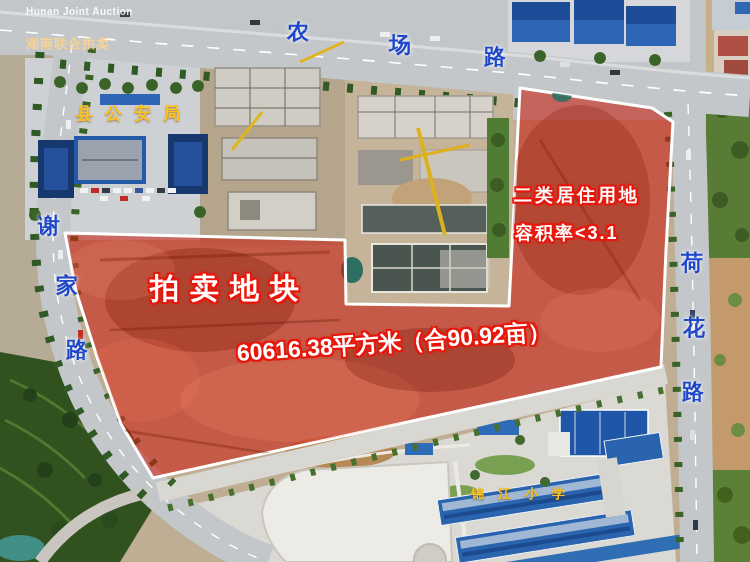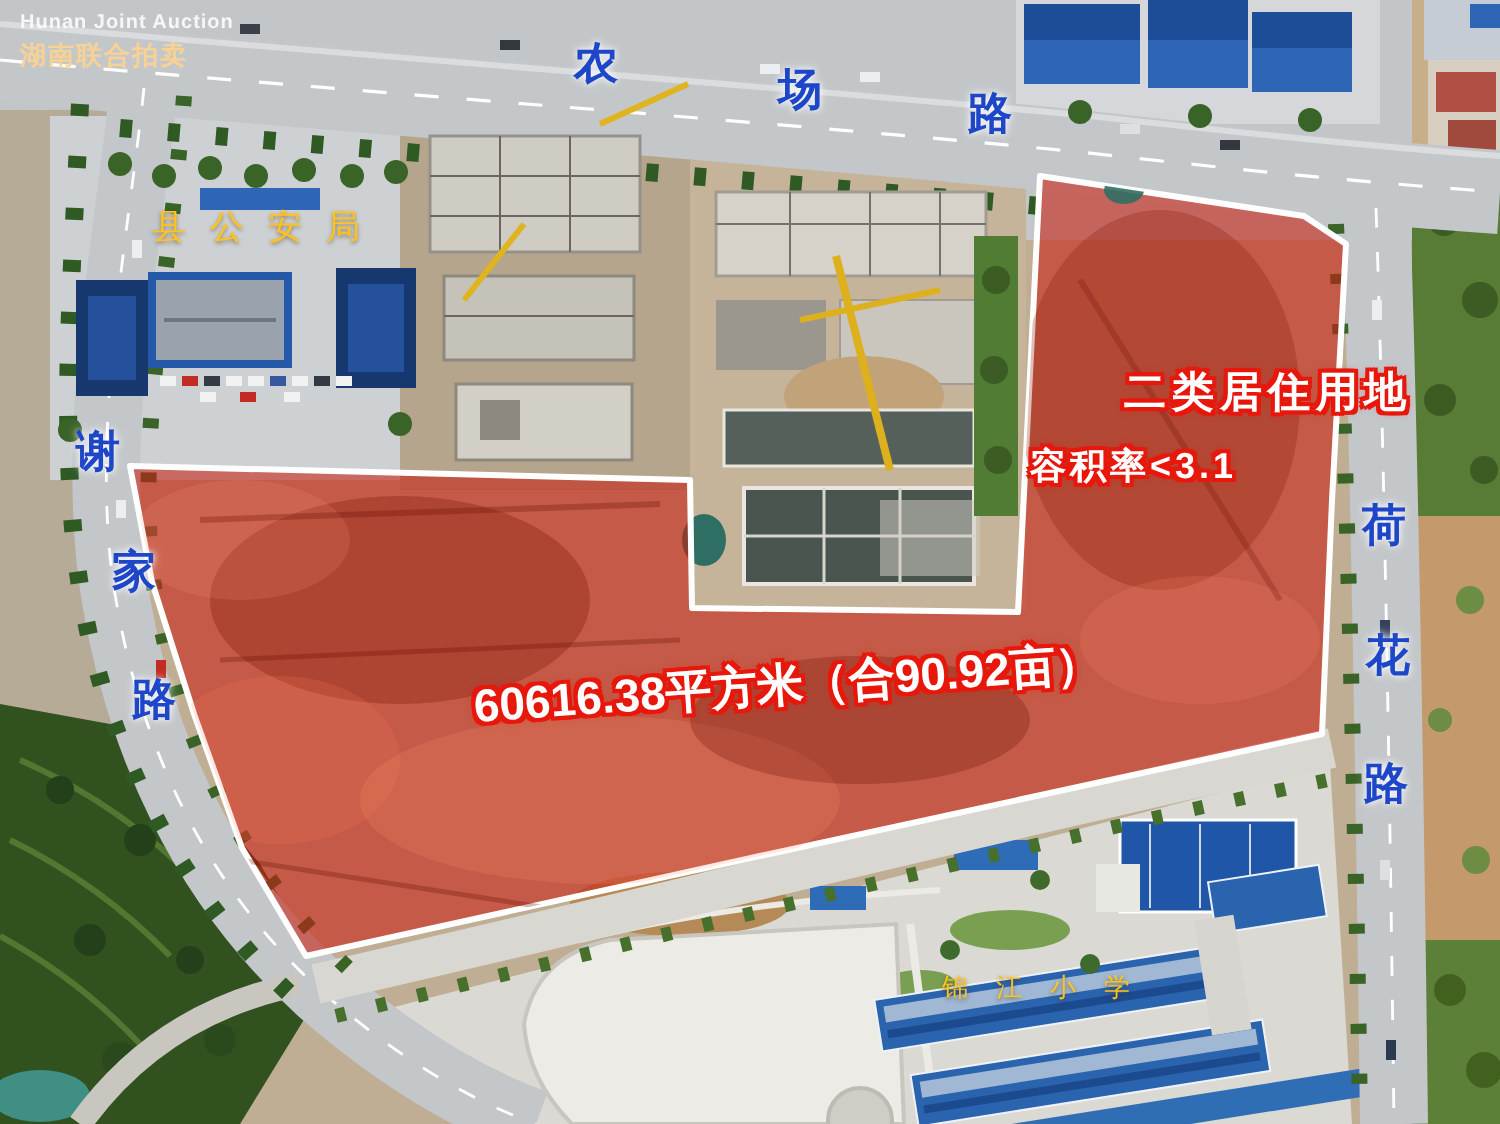--- a/index.html
+++ b/index.html
@@ -9,33 +9,33 @@
   #stage svg{position:absolute;left:0;top:0}
   .abs{position:absolute;white-space:nowrap;line-height:1}
   
   .ann{color:#ffffff;font-weight:bold;
     text-shadow:-2px -2px 0 #e8170c,0 -2px 0 #e8170c,2px -2px 0 #e8170c,
                 -2px 0 0 #e8170c,2px 0 0 #e8170c,
                 -2px 2px 0 #e8170c,0 2px 0 #e8170c,2px 2px 0 #e8170c,
                 0 0 5px rgba(232,23,12,.65)}
   .parcel-title{left:150px;top:274px;font-size:29px;letter-spacing:11px}
   .area-label{left:237px;top:342px;font-size:23px;transform:rotate(-4deg);transform-origin:left center}
-  .land-use{left:562px;top:186px;font-size:21px;letter-spacing:3px}
+  .land-use{left:514px;top:186px;font-size:18px;letter-spacing:3px}
   .plot-ratio{left:515px;top:224px;font-size:18px;letter-spacing:2px}
   
   .roadchar{color:#1e46c8;font-weight:bold;font-size:22px;
     text-shadow:0 0 3px rgba(255,255,255,.9),0 0 6px rgba(255,255,255,.55)}
   
-  .poi{color:#ffc21e;font-weight:normal;text-shadow:0 1px 2px rgba(70,45,0,.55)}
+  .poi{color:#ffc21e;font-weight:bold;text-shadow:0 1px 2px rgba(70,45,0,.55)}
   .poi-police{left:76px;top:105px;font-size:17px;letter-spacing:12px}
   .poi-school{left:471px;top:487px;font-size:13px;letter-spacing:14px}
   
-  .wm{left:10px;top:7px}
+  .wm{left:26px;top:7px}
   .wm1{font-size:10px;font-weight:bold;color:rgba(255,255,255,.85);letter-spacing:.5px}
-  .wm2{margin-top:4px;font-size:13px;font-weight:bold;color:rgba(255,212,140,.88);letter-spacing:1px}
+  .wm2{margin-top:20px;font-size:13px;font-weight:bold;color:rgba(255,212,140,.88);letter-spacing:1px}
 </style>
 </head>
 <body>
 
 <div id="stage">
 
 <svg width="750" height="562" viewBox="0 0 750 562">
   <defs>
     <clipPath id="parcelClip">
       <polygon points="65,233 345,240 346,304 509,306 520,88 652,108 673,122 666,250 661,367 380,428 153,478 121,424 97,357 76,291"></polygon>
@@ -274,17 +274,18 @@
   <span class="abs roadchar" style="left:484px;top:46px">路</span>
 
   <span class="abs roadchar" style="left:38px;top:215px">谢</span>
   <span class="abs roadchar" style="left:56px;top:275px">家</span>
   <span class="abs roadchar" style="left:66px;top:339px">路</span>
 
   <span class="abs roadchar" style="left:681px;top:252px">荷</span>
   <span class="abs roadchar" style="left:683px;top:317px">花</span>
   <span class="abs roadchar" style="left:682px;top:381px">路</span>
 
+  <div class="abs ann parcel-title">拍卖地块</div>
   <div class="abs ann area-label">60616.38平方米（合90.92亩）</div>
   <div class="abs ann land-use">二类居住用地</div>
   <div class="abs ann plot-ratio">容积率&lt;3.1</div>
 
 </div>
 
 </body></html>

